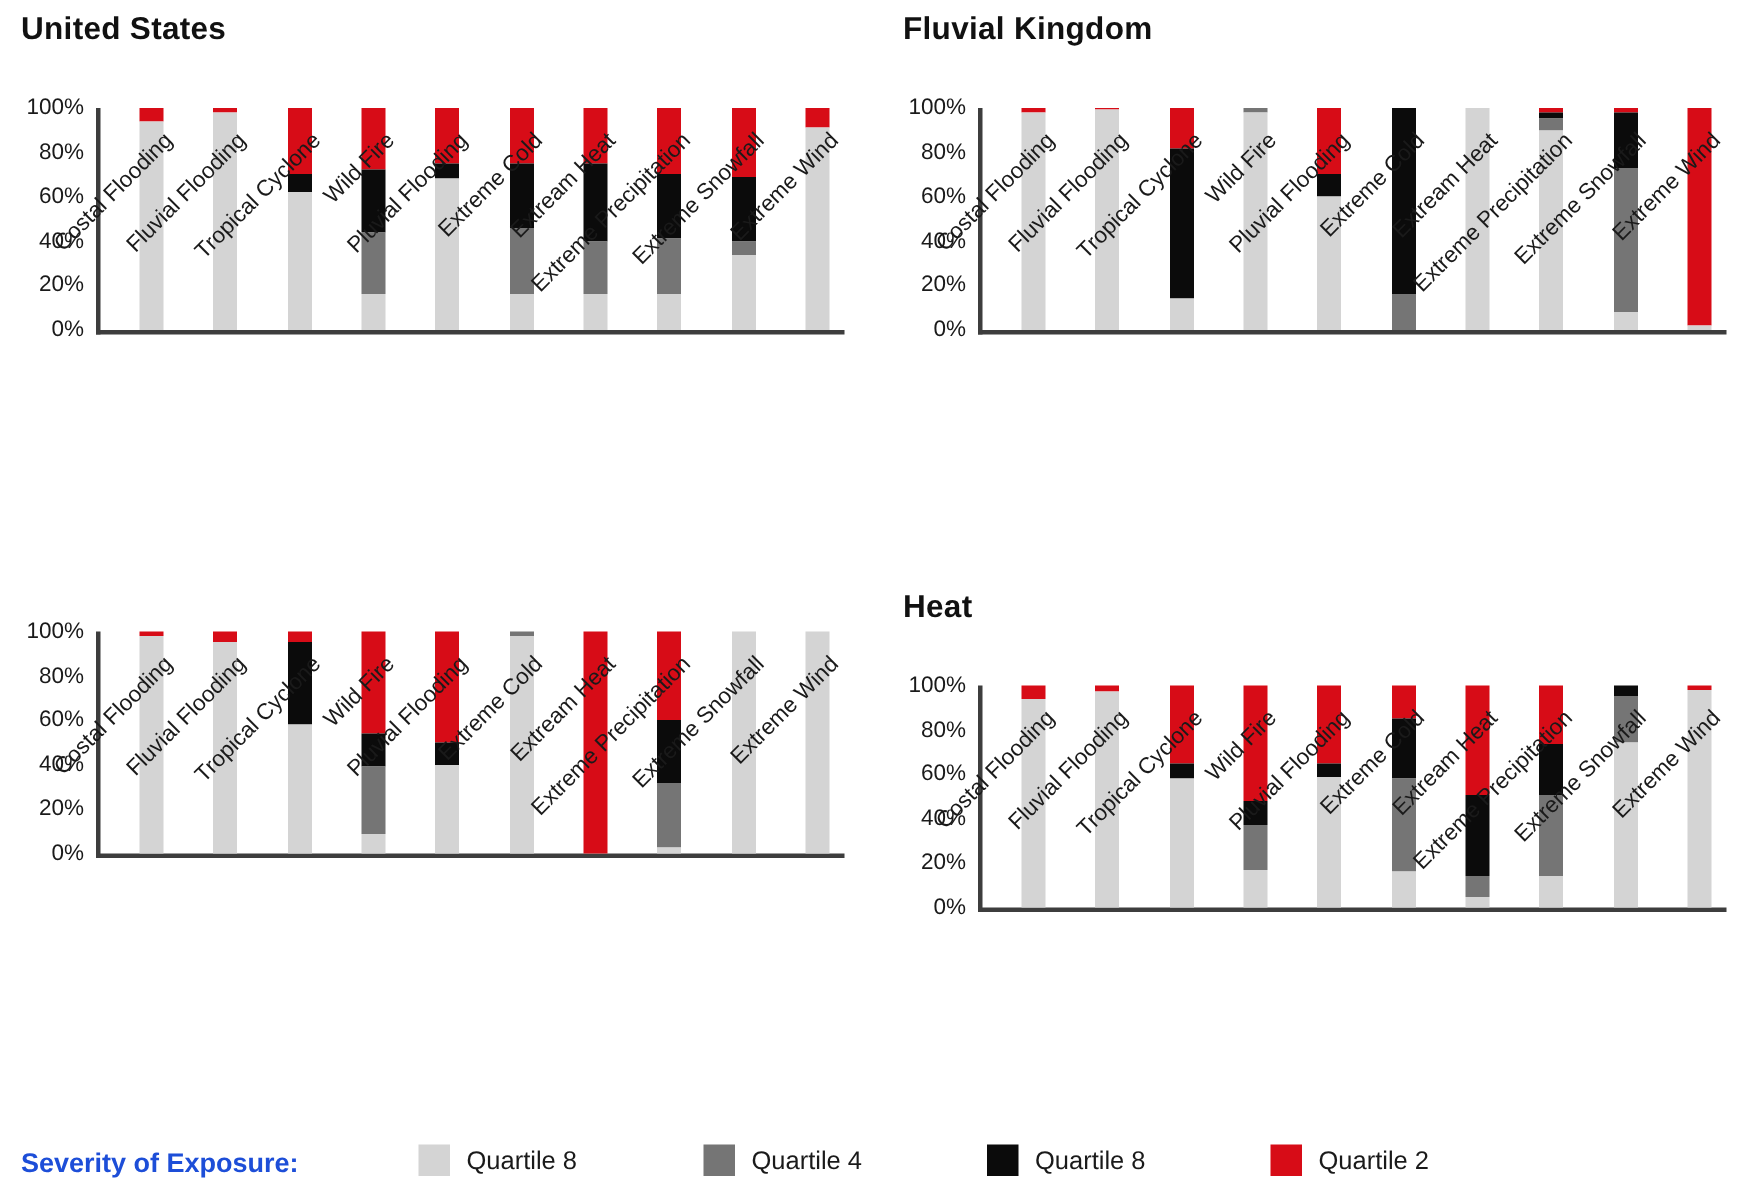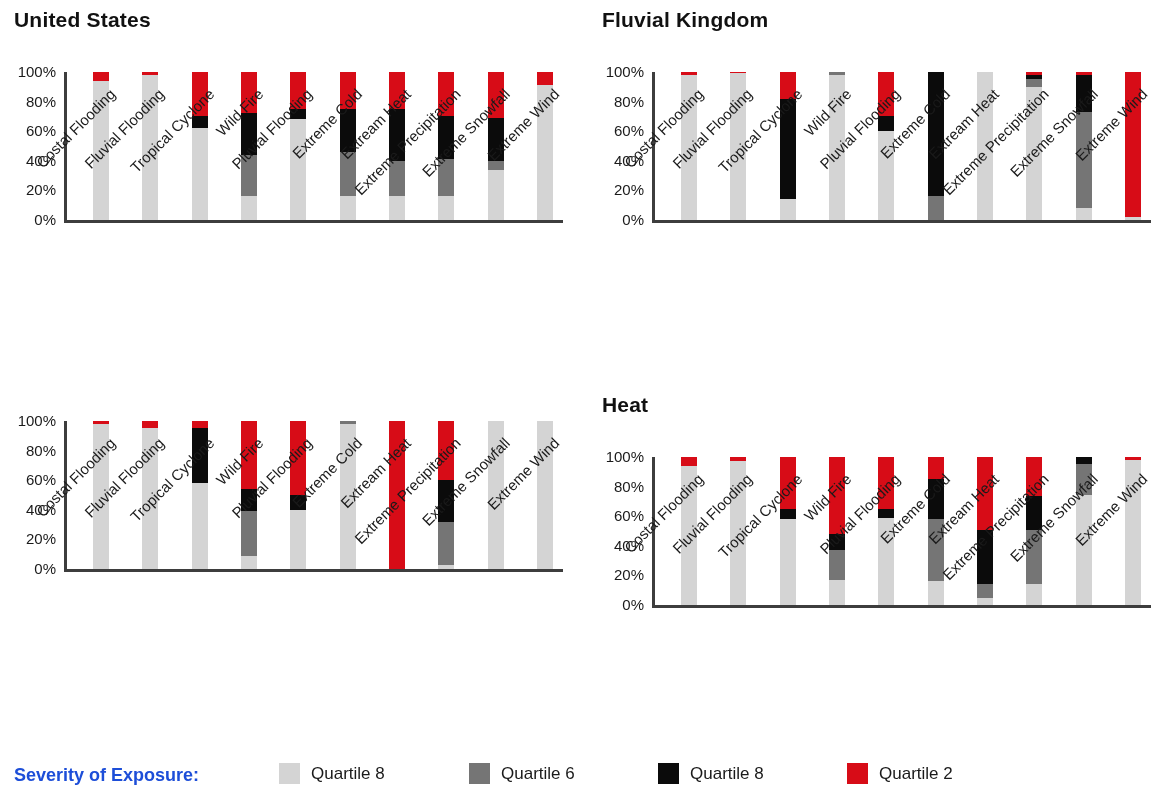--- a/index.html
+++ b/index.html
@@ -327,21 +327,21 @@
   </div>
 
   <div class="legend">
     <span class="legend-title">Severity of Exposure:</span>
     <span class="legend-item" style="left:279px">
       <span class="swatch" style="background: rgb(212, 212, 212);"></span>
       <span class="legend-label">Quartile 8</span>
     </span>
     <span class="legend-item" style="left:469px">
       <span class="swatch" style="background: rgb(117, 117, 117);"></span>
-      <span class="legend-label">Quartile 6</span>
+      <span class="legend-label">Quartile 4</span>
     </span>
     <span class="legend-item" style="left:658px">
       <span class="swatch" style="background: rgb(11, 11, 11);"></span>
       <span class="legend-label">Quartile 8</span>
     </span>
     <span class="legend-item" style="left:847px">
       <span class="swatch" style="background: rgb(215, 12, 23);"></span>
       <span class="legend-label">Quartile 2</span>
     </span>
   </div>

